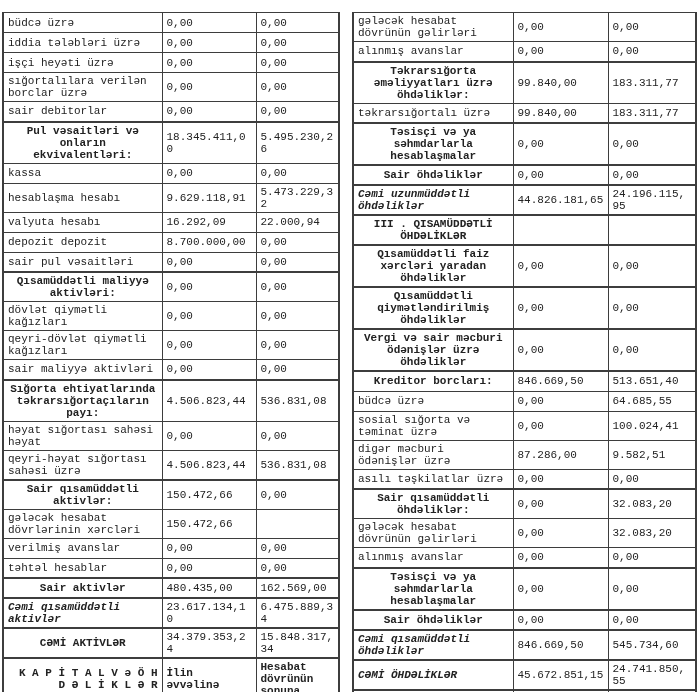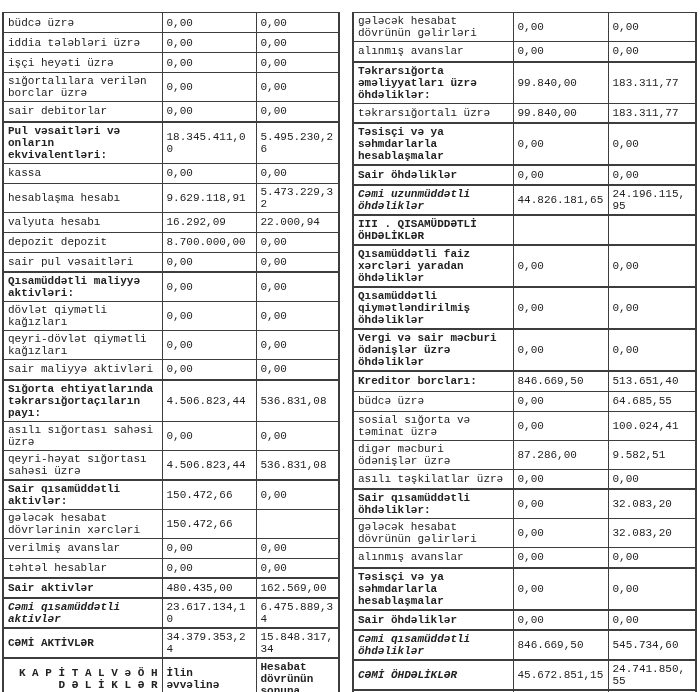--- a/index.html
+++ b/index.html
@@ -28,21 +28,21 @@
     padding: 2px 4px;
     font-size: 11px;
     line-height: 12px;
     color: #222222;
     vertical-align: middle;
     height: 20px;
     word-wrap: break-word;
   }
   
   tr.b td, tr.bi td, tr.head td, tr.headc td { border-top-width: 2px; }
-  tr.b  td.lbl { font-weight: bold; }
+  tr.b  td.lbl { font-weight: bold; text-align: center; }
   tr.bi td.lbl { font-weight: bold; font-style: italic; }
   tr.head  td.lbl { font-weight: bold; text-align: right; }
   tr.head  td.val { font-weight: bold; }
   tr.headc td.lbl { font-weight: bold; text-align: center; margin-top: 12px; }
   td.val { text-align: left; }
 </style>
 </head>
 <body>
 
 <div class="page">
@@ -127,21 +127,21 @@
           <td class="lbl">sair maliyyə aktivləri</td>
           <td class="val">0,00</td>
           <td class="val">0,00</td>
         </tr>
         <tr class="b">
           <td class="lbl">Sığorta ehtiyatlarında təkrarsığortaçıların payı:</td>
           <td class="val">4.506.823,44</td>
           <td class="val">536.831,08</td>
         </tr>
         <tr class="n">
-          <td class="lbl">asılı sığortası sahəsi üzrə</td>
+          <td class="lbl">həyat sığortası sahəsi həyat</td>
           <td class="val">0,00</td>
           <td class="val">0,00</td>
         </tr>
         <tr class="n">
           <td class="lbl">qeyri-həyat sığortası sahəsi üzrə</td>
           <td class="val">4.506.823,44</td>
           <td class="val">536.831,08</td>
         </tr>
         <tr class="b">
           <td class="lbl">Sair qısamüddətli aktivlər:</td>

